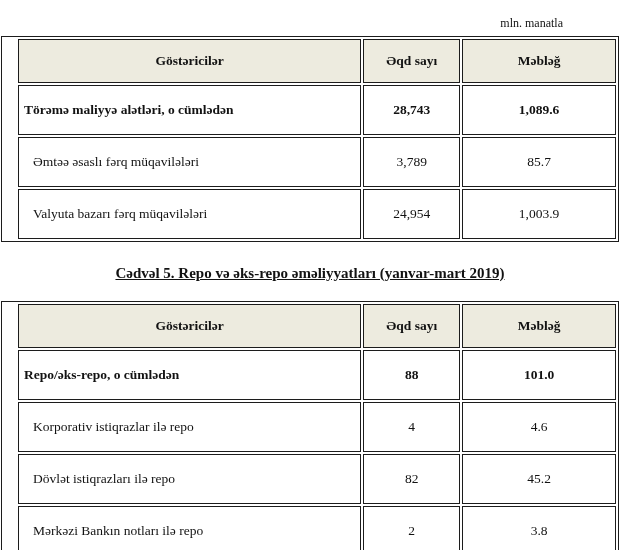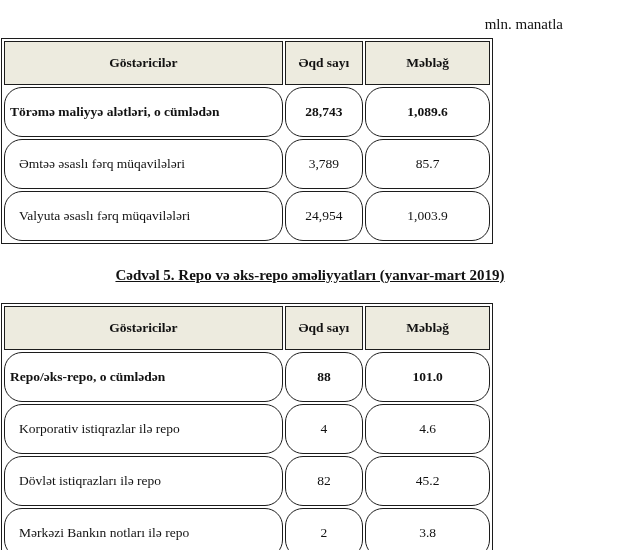--- a/index.html
+++ b/index.html
@@ -19,55 +19,55 @@
   }
   .table-title {
     text-align: center;
     font-weight: bold;
     font-size: 15px;
     line-height: 1.25;
     margin: 0;
   }
   .unit-note {
     text-align: right;
-    font-size: 15px;
+    font-size: 12px;
     padding-right: 57px;
     margin-top: 9px;
     margin-bottom: 5px;
   }
   .title-2 {
     margin-top: 22px;
     margin-bottom: 18px;
     text-decoration: underline;
   }
   table.data-table {
     border-collapse: separate;
     border-spacing: 2px;
     border: 1px solid #1c1c1c;
     background: #ffffff;
-    width: 492px;
+    width: 618px;
     margin: 0 1px;
     table-layout: fixed;
+    padding-left: 14px;
   }
   table.data-table td {
     border: 1px solid #1c1c1c;
     font-size: 13.5px;
     vertical-align: middle;
     padding: 2px 3px;
     overflow: hidden;
   }
   tr.head-row td {
     background: #EDEBDF;
     font-weight: bold;
     text-align: center;
     height: 38px;
   }
   tr.data-row td {
     height: 44px;
-    border-radius: 18px;
   }
   td.num {
     text-align: center;
   }
   tr.total-row td:first-child {
     padding-left: 5px;
     font-weight: bold;
   }
   tr.total-row td.num {
     font-weight: bold;
@@ -101,21 +101,21 @@
         <td>Törəmə maliyyə alətləri, o cümlədən</td>
         <td class="num">28,743</td>
         <td class="num">1,089.6</td>
       </tr>
       <tr class="data-row sub-row">
         <td>Əmtəə əsaslı fərq müqavilələri</td>
         <td class="num">3,789</td>
         <td class="num">85.7</td>
       </tr>
       <tr class="data-row sub-row">
-        <td>Valyuta əsaslı fərq müqavilələri</td>
+        <td>Valyuta bazarı fərq müqavilələri</td>
         <td class="num">24,954</td>
         <td class="num">1,003.9</td>
       </tr>
     </tbody>
   </table>
 
   <div class="table-title title-2">Cədvəl 5. Repo və əks-repo əməliyyatları (yanvar-mart 2019)</div>
 
   <table class="data-table">
     <colgroup>

